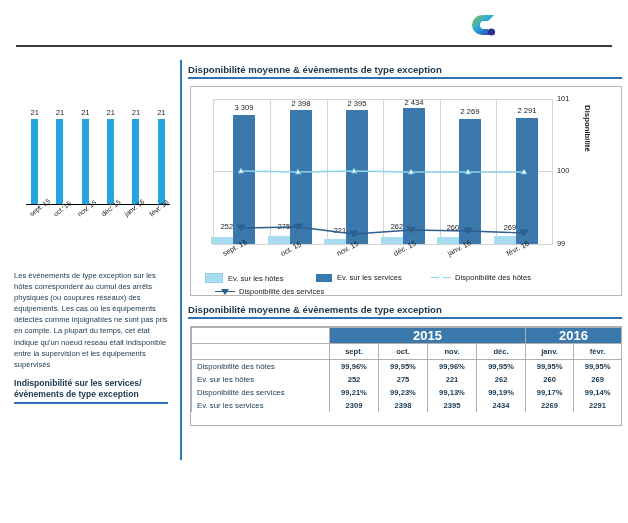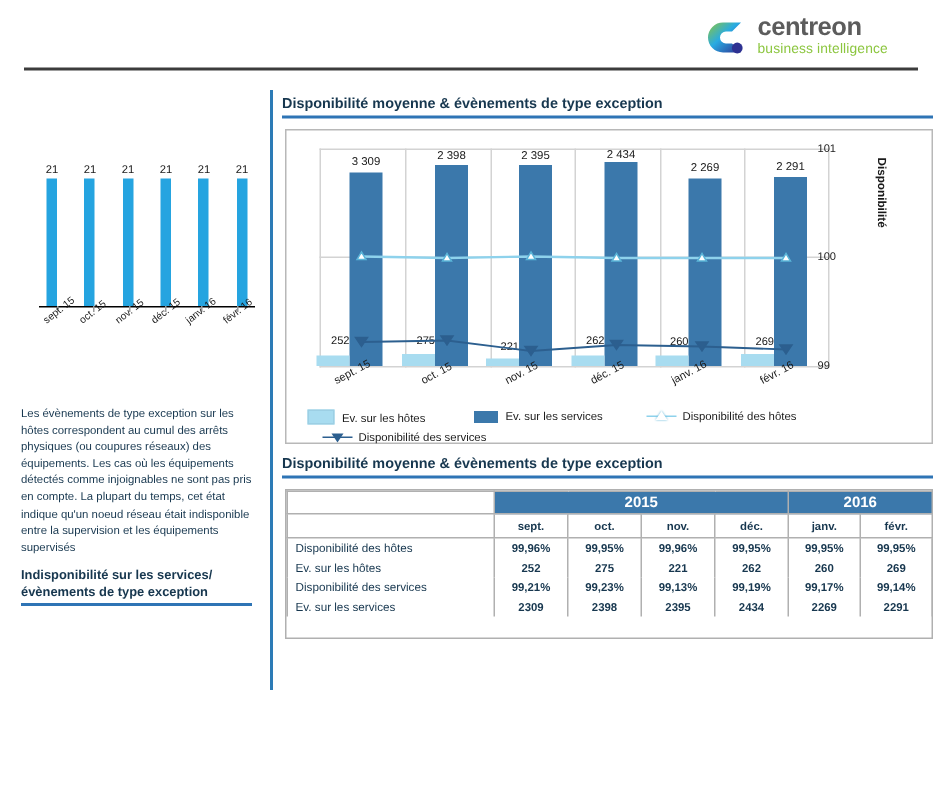--- a/index.html
+++ b/index.html
@@ -235,21 +235,21 @@
     width: 30px;
     text-align: right;
   }
   #lines-svg {
     position: absolute;
     left: 0; top: 0;
     width: 340px; height: 146px;
   }
   #yaxis {
     position: absolute;
-    left: 354px; top: 12px;
+    left: 366px; top: 12px;
     width: 26px; height: 146px;
   }
   .ytick {
     position: absolute;
     font-size: 7.4px;
     color: #1a1a1a;
   }
   #ylabel-rot {
     position: absolute;
     left: 392px; top: 18px;
@@ -310,21 +310,21 @@
   td, th {
     border: 1px solid #b0b0b0;
     padding: 0;
     height: 13px;
     text-align: center;
     font-weight: bold;
   }
   .yr-head {
     background: #3b78ab;
     color: #ffffff;
-    font-size: 10px;
+    font-size: 13px;
     height: 14px;
   }
   .blank-head { background: #ffffff; border-right: 1px solid #b0b0b0; }
   .mon-head { background: #ffffff; color: #17374f; height: 15px; }
   .row-label {
     text-align: left;
     padding-left: 5px;
     color: #17374f;
     font-weight: normal;
     font-size: 7.8px;
@@ -349,24 +349,20 @@
       <defs>
         <linearGradient id="gC" x1="0" y1="0" x2="1" y2="1">
           <stop offset="0%" stop-color="#8cc63f"></stop>
           <stop offset="45%" stop-color="#29abe2"></stop>
           <stop offset="100%" stop-color="#2e3192"></stop>
         </linearGradient>
       </defs>
       <path d="M22 4 L10 4 A10 10 0 0 0 10 24 L22 24 L16 18 L12 18 A4 4 0 0 1 12 10 L16 10 Z" fill="url(#gC)"></path>
       <circle cx="19.5" cy="21" r="3.6" fill="#2e3192"></circle>
     </svg>
-    <div id="logo-text">
-      <div id="logo-word">centreon</div>
-      <div id="logo-tag">business intelligence</div>
-    </div>
   </div>
 
   <div id="header-rule"></div>
 </div>
 
 <div id="v-divider"></div>
 
 <div id="sidebar">
 
 

